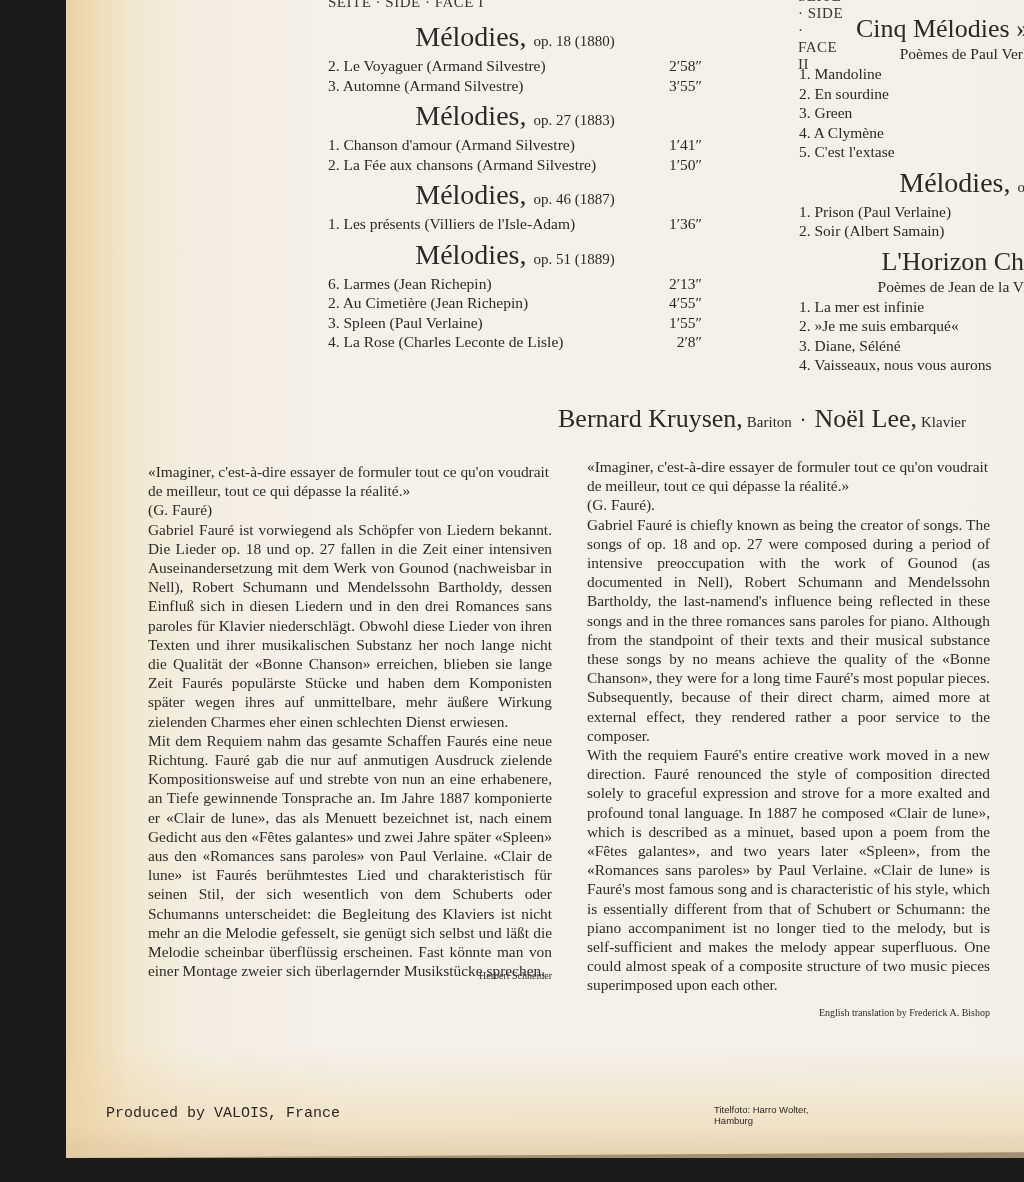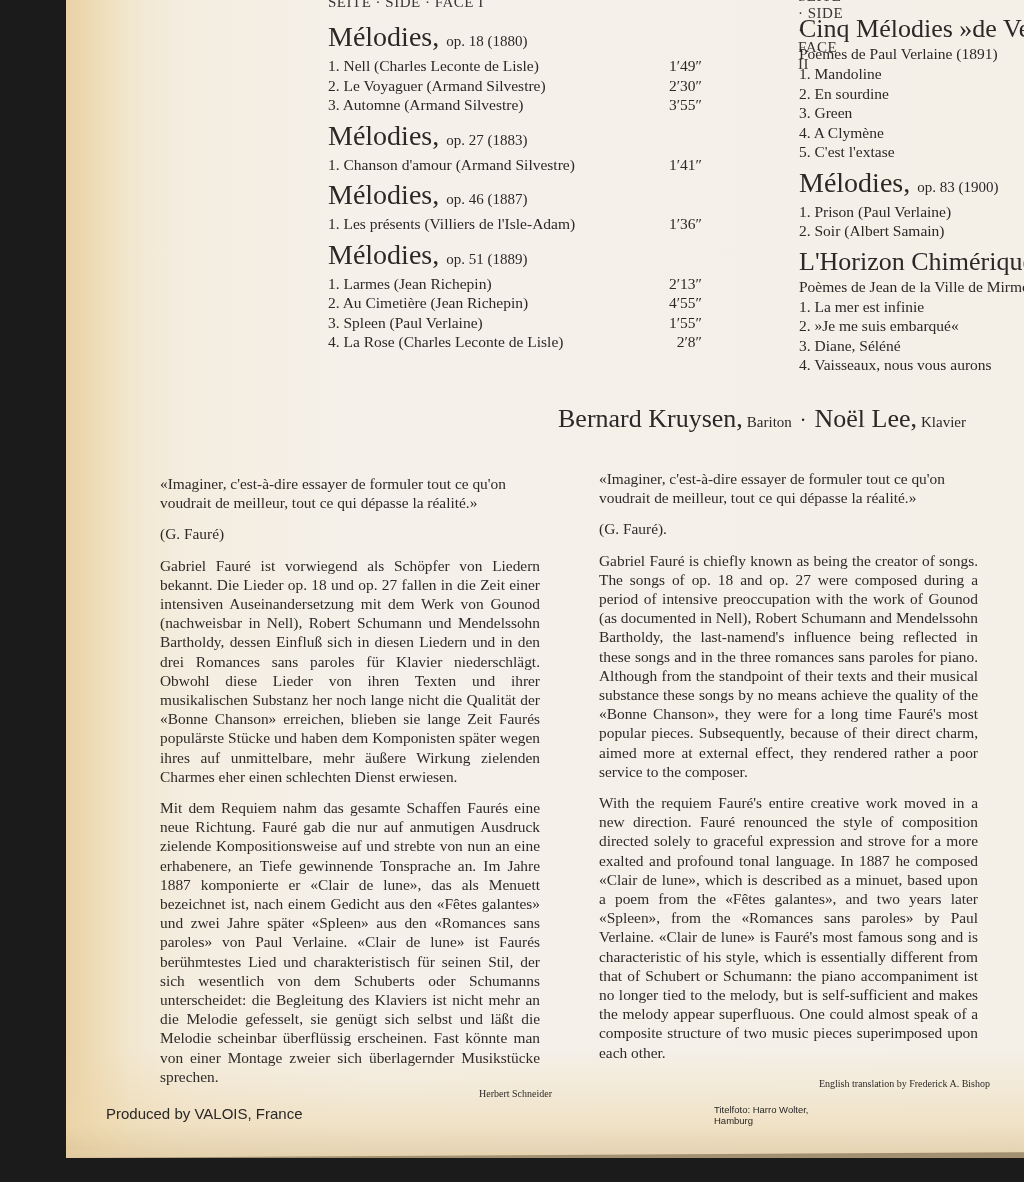--- a/index.html
+++ b/index.html
@@ -31,41 +31,41 @@
   .tracklist { position: absolute; }
   .group-title {
     font-size: 28px; line-height: 30px; margin: 0; padding: 0; white-space: nowrap;
   }
   .group-title .sub { font-size: 15px; }
   .group-subtitle { font-size: 15.5px; line-height: 20px; white-space: nowrap; }
   .track {
     font-size: 15.5px; line-height: 19.5px; display: flex; justify-content: space-between; white-space: nowrap;
   }
   .track .dur { font-style: normal; }
-  .group { margin-bottom: 6px; }
+  .group { margin-bottom: 6px; text-align: center; }
 
   .credits {
     position: absolute; left: 558px; top: 404px; white-space: nowrap;
   }
   .credits .big { font-size: 26px; }
   .credits .small { font-size: 15px; }
   .credits .sep { font-size: 20px; margin: 0 4px; }
 
   .col {
     position: absolute; font-size: 15.4px; line-height: 19.2px; text-align: justify;
     color: #2e2a28;
   }
-  .col p { margin: 12px; }
+  .col p { margin: 0; }
   .col .sig {
     font-size: 10px; text-align: right; margin-top: -14px; font-family: "Liberation Serif", serif;
   }
 
   .footer-left {
     position: absolute; left: 106px; top: 1105px;
-    font-family: Liberation Sans, sans-serif; font-size: 15px; color: #2a2725;
+    font-family: Liberation Mono, monospace; font-size: 15px; color: #2a2725;
   }
   .footer-right {
     position: absolute; left: 714px; top: 1104px;
     font-family: "Liberation Sans", "DejaVu Sans", sans-serif; font-size: 9.5px; color: #2a2725;
   }
 </style>
 </head>
 <body>
 
 <div class="sleeve"></div>
@@ -73,50 +73,50 @@
 <div class="stain-bottom"></div>
 
 <div class="content">
 
   <div class="side-label" style="left:328px; top:-6px;">SEITE · SIDE · FACE I</div>
 
   <div class="tracklist" style="left:328px; top:22px; width:374px;">
     <div class="group">
       <div class="group-title"><span>Mélodies,</span> <span class="sub">op. 18 (1880)</span></div>
       <div class="track">
-          <span>1. Nell (Charles Leconte de Lisle)</span>
-          <span class="dur">1′49″</span>
-        </div>
-      <div class="track">
           <span>2. Le Voyaguer (Armand Silvestre)</span>
-          <span class="dur">2′30″</span>
+          <span class="dur">2′58″</span>
         </div>
       <div class="track">
           <span>3. Automne (Armand Silvestre)</span>
           <span class="dur">3′55″</span>
         </div>
     </div>
     <div class="group">
       <div class="group-title"><span>Mélodies,</span> <span class="sub">op. 27 (1883)</span></div>
       <div class="track">
           <span>1. Chanson d'amour (Armand Silvestre)</span>
           <span class="dur">1′41″</span>
         </div>
+      <div class="track">
+          <span>2. La Fée aux chansons (Armand Silvestre)</span>
+          <span class="dur">1′50″</span>
+        </div>
     </div>
     <div class="group">
       <div class="group-title"><span>Mélodies,</span> <span class="sub">op. 46 (1887)</span></div>
       <div class="track">
           <span>1. Les présents (Villiers de l'Isle-Adam)</span>
           <span class="dur">1′36″</span>
         </div>
     </div>
     <div class="group">
       <div class="group-title"><span>Mélodies,</span> <span class="sub">op. 51 (1889)</span></div>
       <div class="track">
-          <span>1. Larmes (Jean Richepin)</span>
+          <span>6. Larmes (Jean Richepin)</span>
           <span class="dur">2′13″</span>
         </div>
       <div class="track">
           <span>2. Au Cimetière (Jean Richepin)</span>
           <span class="dur">4′55″</span>
         </div>
       <div class="track">
           <span>3. Spleen (Paul Verlaine)</span>
           <span class="dur">1′55″</span>
         </div>

